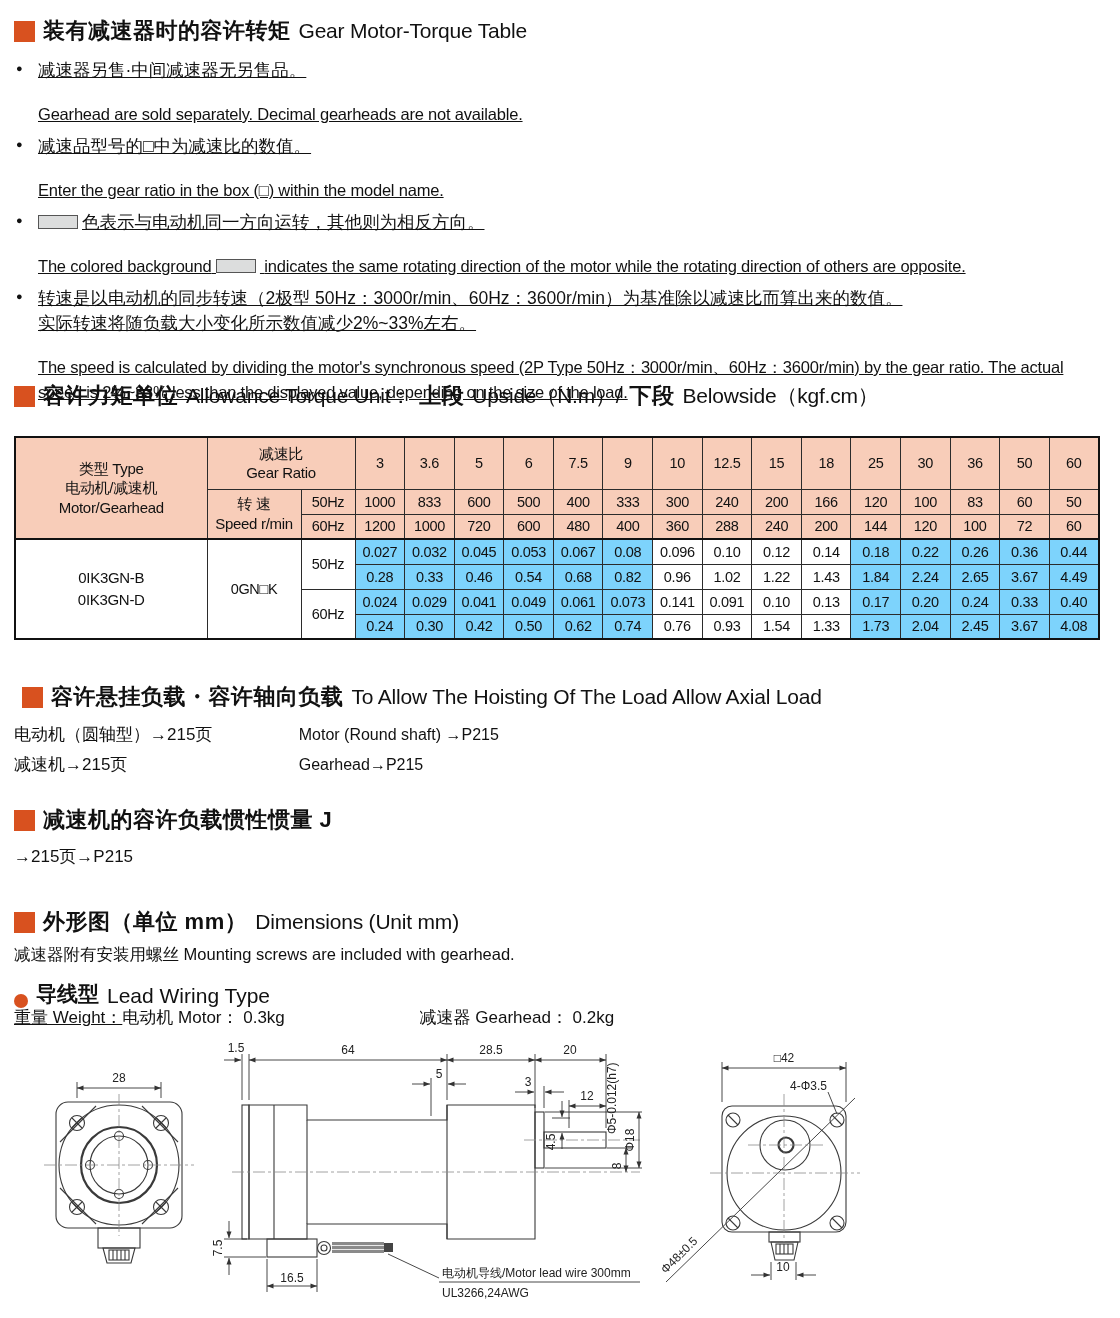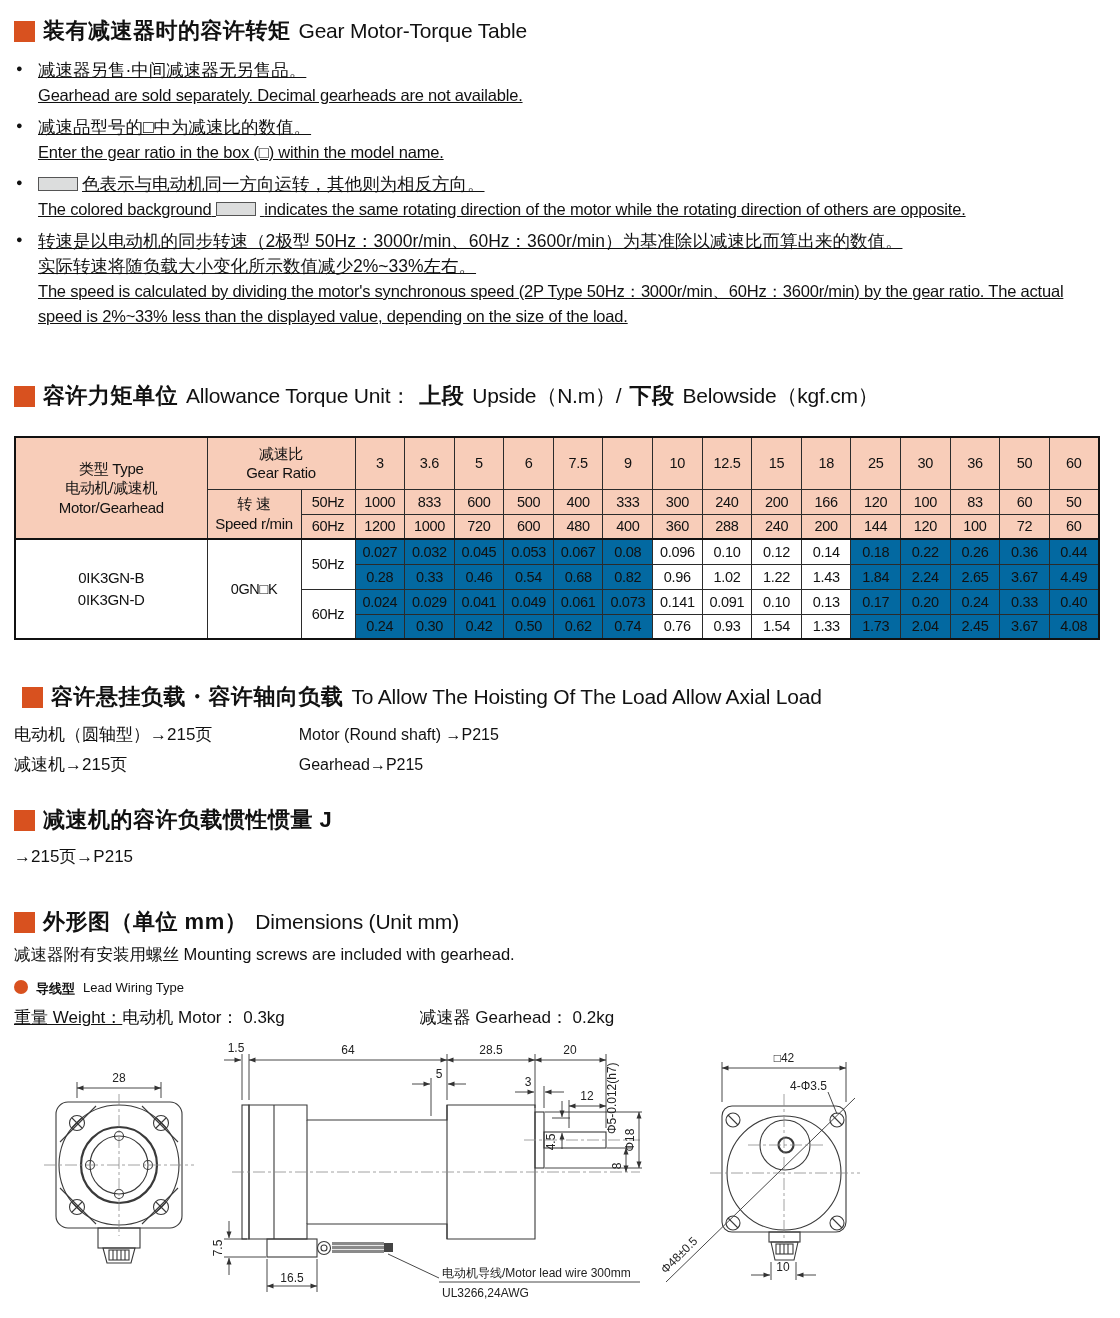--- a/index.html
+++ b/index.html
@@ -10,37 +10,37 @@
   .sec-title{display:flex;align-items:center;gap:8px;white-space:nowrap;}
   .sec-title .sq{width:21px;height:21px;background:#d8511f;flex:0 0 auto;}
   .sec-title .zh{font-size:22px;font-weight:bold;letter-spacing:.5px;}
   .sec-title .en{font-size:21px;font-weight:normal;letter-spacing:-.2px;}
   .sec-title .zh-b{font-weight:bold;}
   
   .notes{margin:0;padding:0;}
   .notes li{list-style:none;position:relative;padding-left:22px;margin:0 0 7px 0;text-decoration:underline;}
   .notes li::before{content:"●";position:absolute;left:0;top:4px;font-size:11px;color:#111;}
   .notes .zh{font-size:17.5px;line-height:25px;}
-  .notes .en{font-size:16.5px;line-height:25px;letter-spacing:-.2px;}
+  .notes .en{font-size:16.5px;line-height:25px;letter-spacing:-.2px;margin-top:19px;}
   .swatch{display:inline-block;width:38px;height:12px;background:#dcdddd;border:1px solid #555;
           vertical-align:-1px;margin:0 4px 0 0;}
   
   table.tq{border-collapse:collapse;table-layout:fixed;width:1084px;border:2px solid #111;}
   table.tq th,table.tq td{border:1px solid #2b2b2b;padding:0;text-align:center;vertical-align:middle;
           font-weight:normal;font-size:14.5px;letter-spacing:-.3px;}
   table.tq thead .lbl{font-size:15px;line-height:1.3;}
   table.tq tbody{border-top:2px solid #111;}
   .pink{background:#f8cdb9;}
-  .shade{background:#0369a1;}
+  .shade{background:#7dd3fc;}
   .model div{font-size:15px;line-height:1.5;}
   
   .pair-row{font-size:17px;line-height:30px;}
   .pair-row .en{font-size:16px;margin-top:24px;}
   .plain{font-size:17px;}
-  .lead-line{display:flex;align-items:flex-start;gap:8px;font-size:13px;}
+  .lead-line{display:flex;align-items:flex-end;gap:8px;font-size:21px;}
   .lead-line .dot{width:14px;height:14px;border-radius:50%;background:#d8511f;flex:0 0 auto;}
   .lead-line .zh{font-weight:bold;}
   svg text{font-family:"Liberation Sans","DejaVu Sans",sans-serif;fill:#222;font-size:12px;}
   .draw{stroke:#3a3a3a;stroke-width:1.1;fill:none;}
   .bold-c{stroke-width:2.2;}
   .cl{stroke:#8a8a8a;stroke-width:.8;fill:none;stroke-dasharray:12 3 3 3;}
   .dim{stroke:#333;stroke-width:.9;fill:none;}
 </style>
 </head>
 <body>

